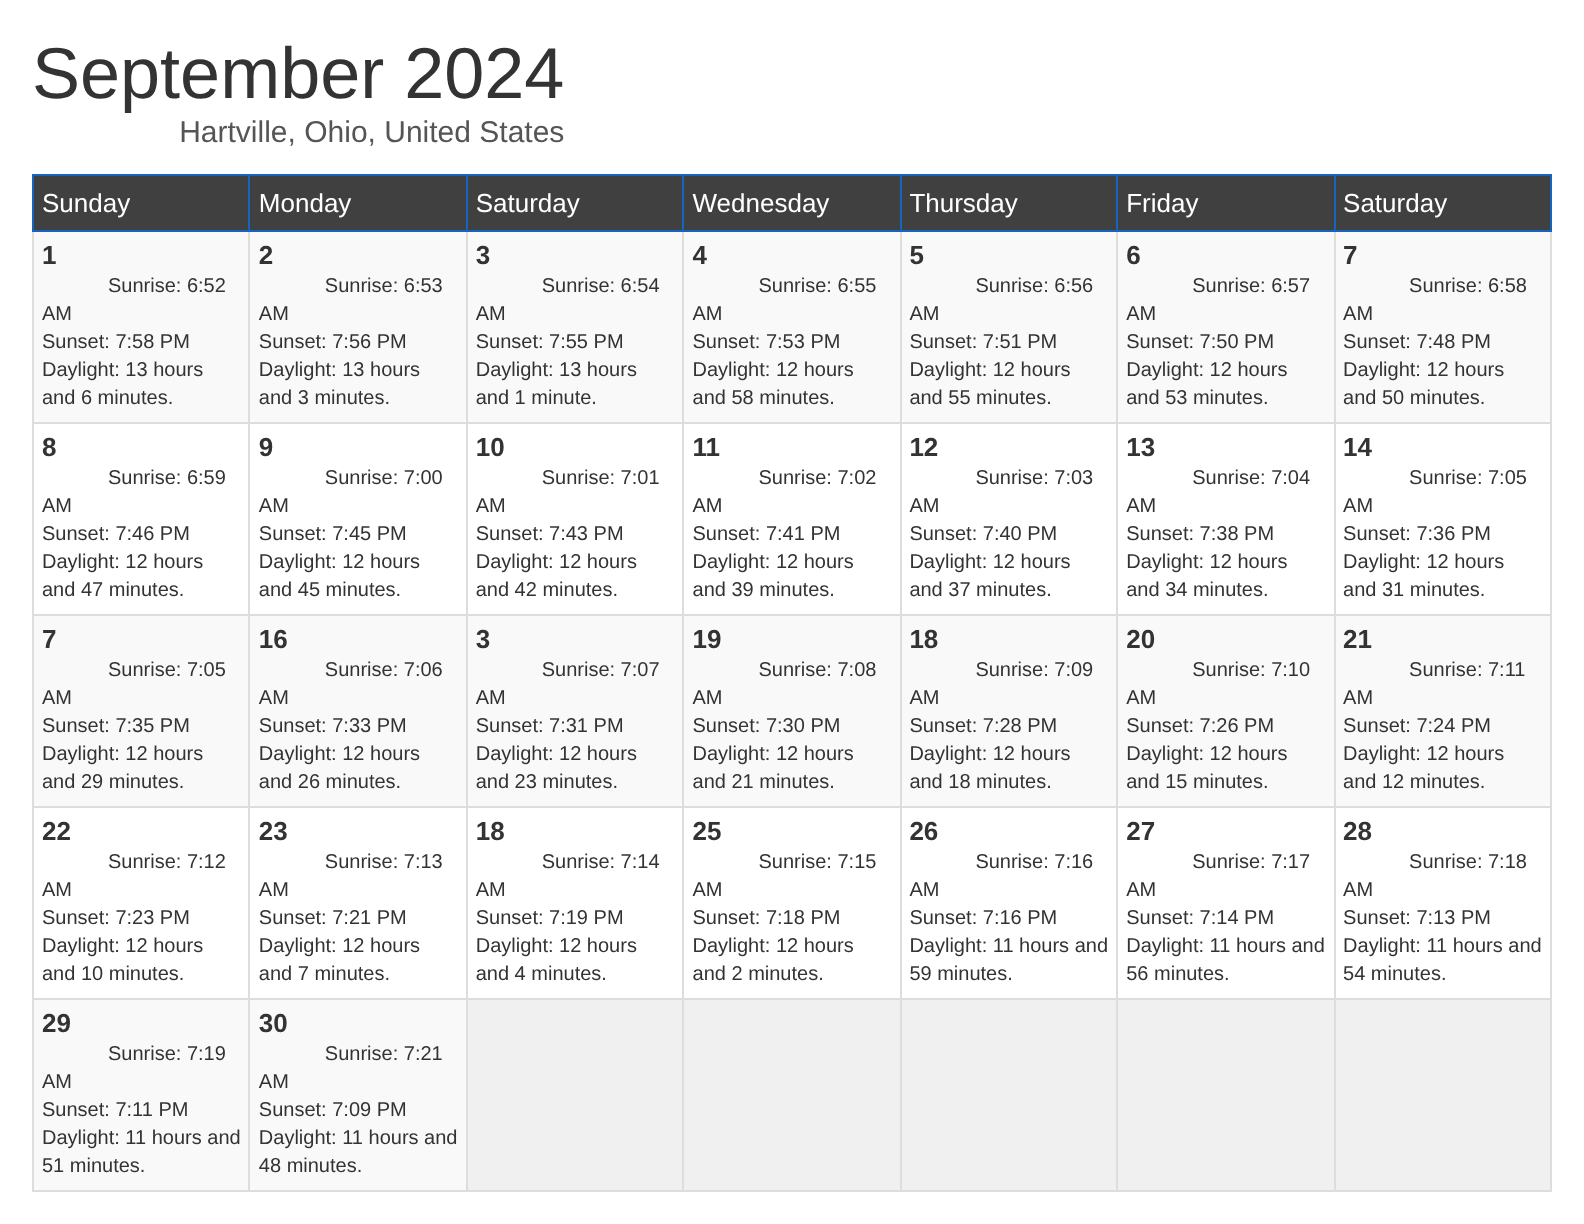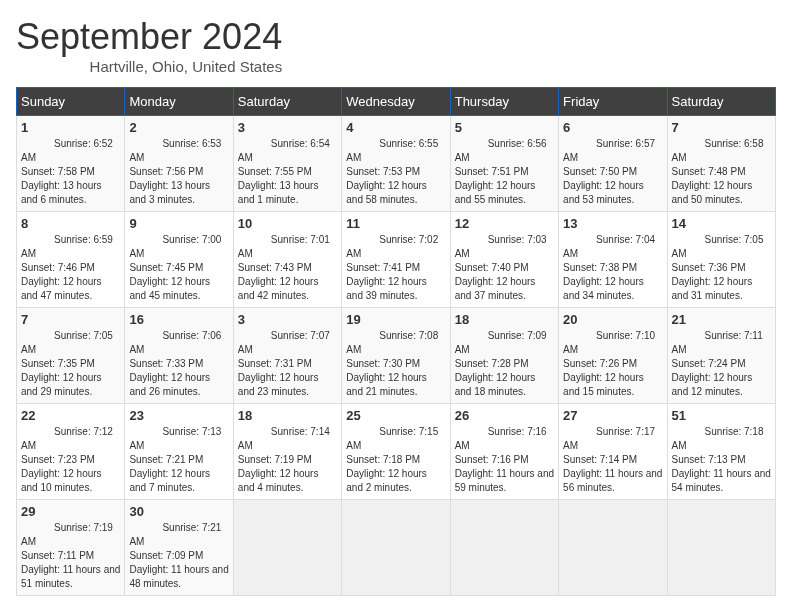--- a/index.html
+++ b/index.html
@@ -223,21 +223,21 @@
   </td>
         <td>
     <span class="day-num">26</span>
     <span class="day-detail">Sunrise: 7:16 AM<br>Sunset: 7:16 PM<br>Daylight: 11 hours and 59 minutes.</span>
   </td>
         <td>
     <span class="day-num">27</span>
     <span class="day-detail">Sunrise: 7:17 AM<br>Sunset: 7:14 PM<br>Daylight: 11 hours and 56 minutes.</span>
   </td>
         <td>
-    <span class="day-num">51</span>
+    <span class="day-num">28</span>
     <span class="day-detail">Sunrise: 7:18 AM<br>Sunset: 7:13 PM<br>Daylight: 11 hours and 54 minutes.</span>
   </td>
       </tr>
       <tr>
         <td>
     <span class="day-num">29</span>
     <span class="day-detail">Sunrise: 7:19 AM<br>Sunset: 7:11 PM<br>Daylight: 11 hours and 51 minutes.</span>
   </td>
         <td>
     <span class="day-num">30</span>

